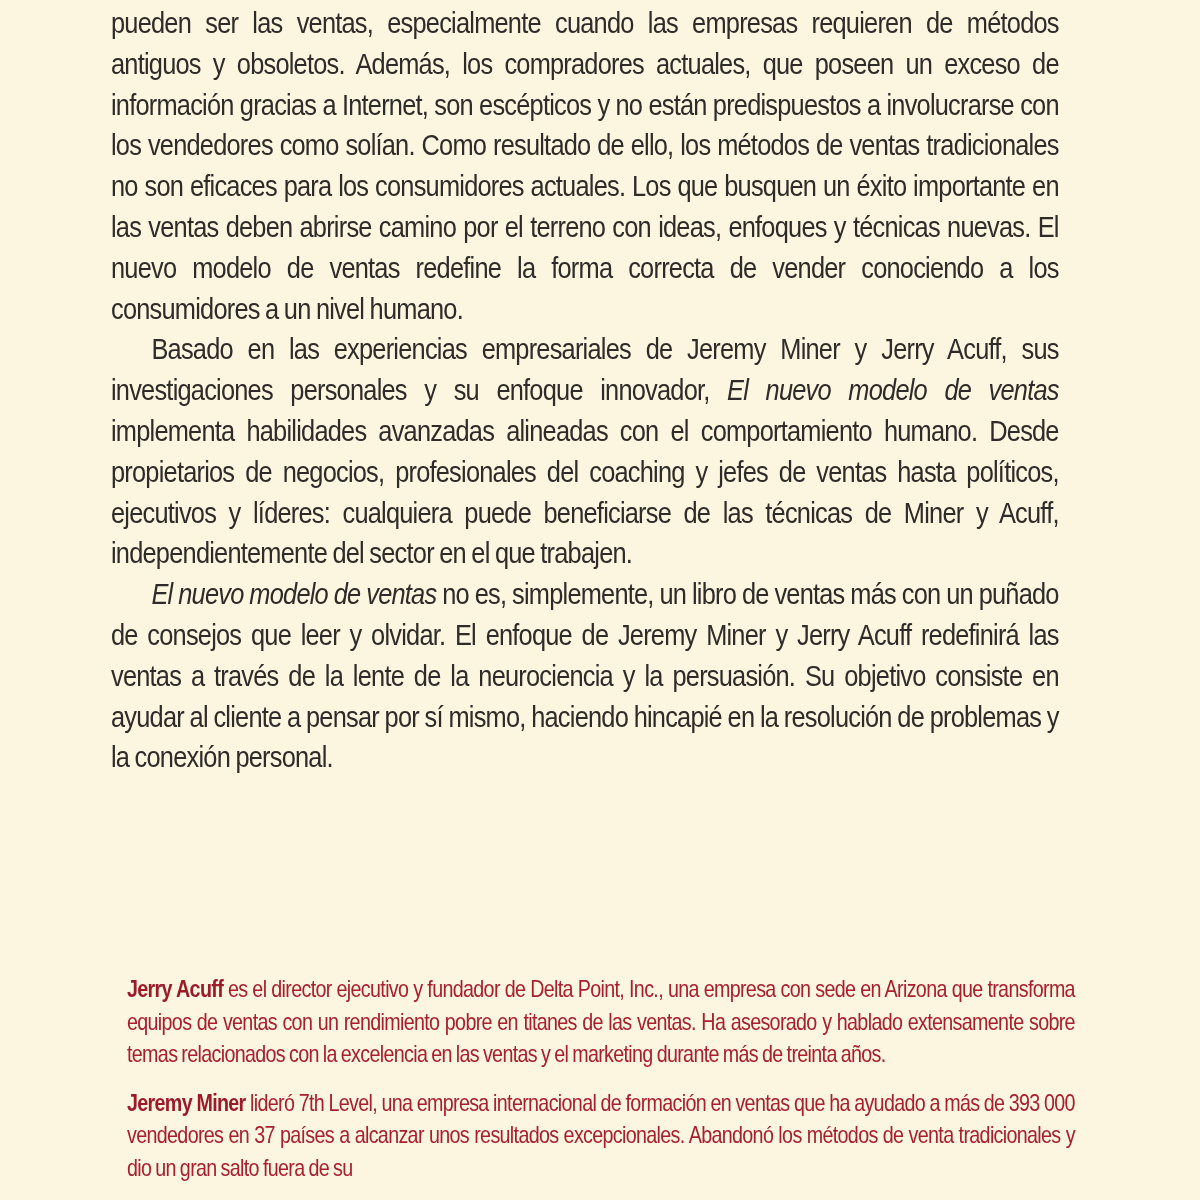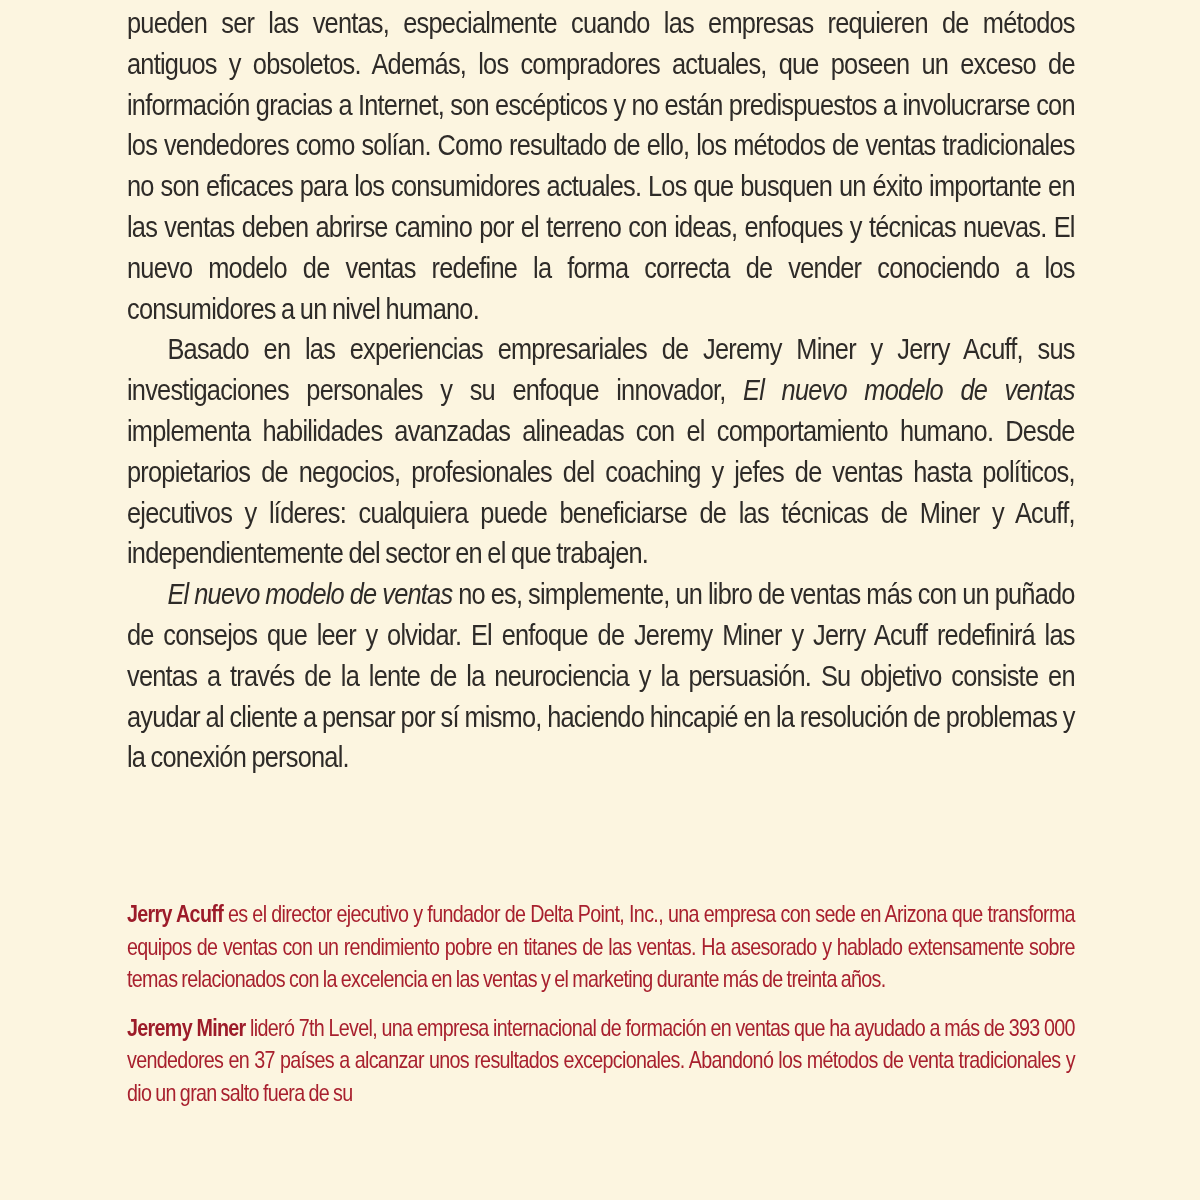--- a/index.html
+++ b/index.html
@@ -9,21 +9,21 @@
     }
     body {
       width: 1200px;
       height: 1200px;
       overflow: hidden;
       position: relative;
       font-family: "Liberation Sans", "DejaVu Sans", sans-serif;
     }
     .page {
       position: absolute;
-      left: 127px;
+      left: 111px;
       top: 0;
       width: 948px;
     }
     .main-text {
       color: #2e2b28;
       font-size: 29.5px;
       line-height: 40.8px;
       letter-spacing: -0.9px;
       word-spacing: -1px;
       transform: scaleX(0.86);
@@ -40,21 +40,21 @@
     }
     .main-text p.indent {
       text-indent: 47px;
     }
     .main-text em {
       font-style: italic;
     }
     .bios {
       position: absolute;
       left: 127px;
-      top: 898px;
+      top: 973px;
       width: 948px;
     }
     .bio-inner {
       color: #a8202e;
       font-size: 24px;
       line-height: 32.5px;
       letter-spacing: -0.8px;
       word-spacing: -1px;
       transform: scaleX(0.82);
       transform-origin: left top;

